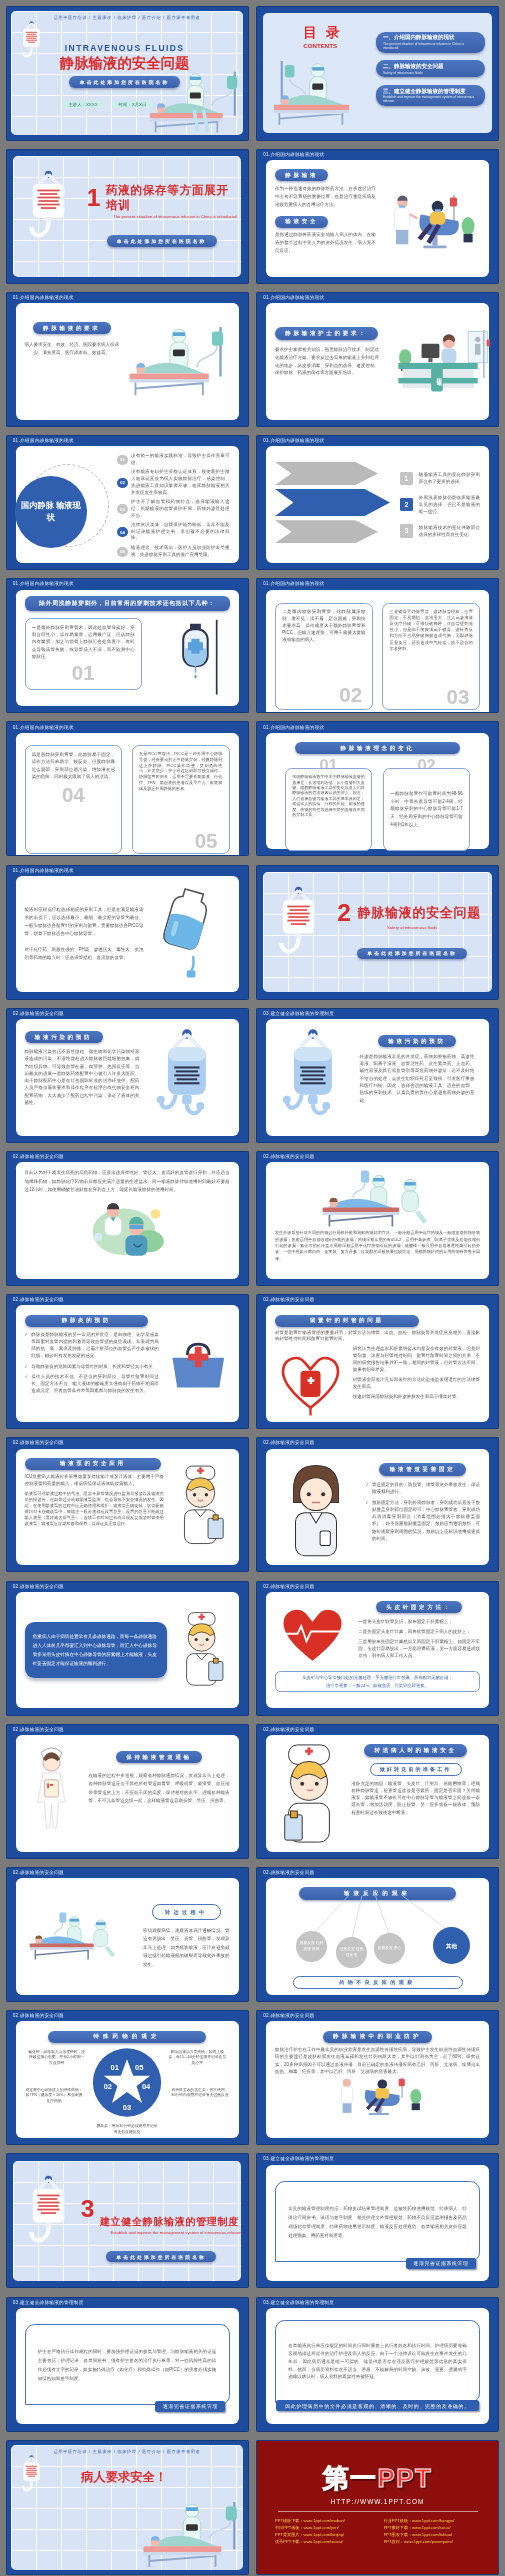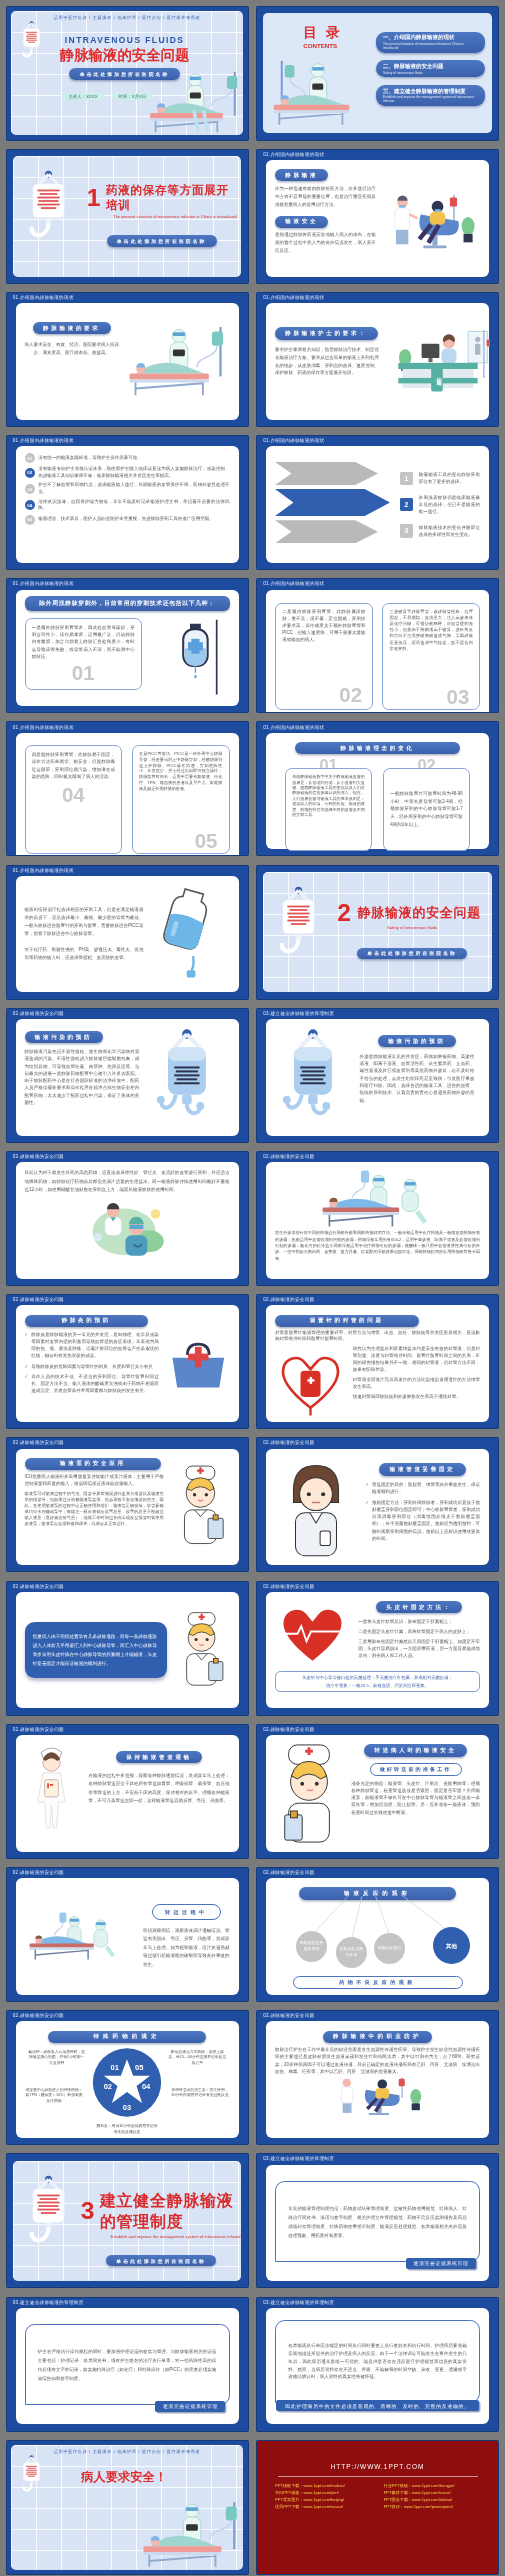--- a/index.html
+++ b/index.html
@@ -54,21 +54,21 @@
             <rect x="18" y="34" width="34" height="3"></rect>
             <rect x="22" y="40" width="26" height="3"></rect>
             <rect x="18" y="46" width="34" height="3"></rect>
             <rect x="20" y="52" width="30" height="3"></rect>
             <rect x="18" y="58" width="34" height="3"></rect>
             <rect x="24" y="64" width="22" height="3"></rect>
           </g>
           <rect x="30" y="80" width="10" height="8" fill="#eef2fa"></rect>
           <path d="M35 88 C35 112 10 116 10 96" stroke="#fff" stroke-width="7" fill="none"></path>
         </svg>
-    <div style="margin-top:15px;margin-left:42px;width:144px;text-align:center;">
+    <div style="margin-top:23px;margin-left:42px;width:144px;text-align:center;">
       <div style="font-size:8.5px;color:#2a55a5;font-weight:bold;letter-spacing:1.4px;">INTRAVENOUS  FLUIDS</div>
       <div style="font-size:14.4px;color:#e02b2b;font-weight:bold;margin-top:1.4px;white-space:nowrap;">静脉输液的安全问题</div>
       <div class="pill" style="margin-top:3.4px;font-size:4.8px;letter-spacing:2.1px;">单击此处添加您所在医院名称</div>
       <div style="margin-top:8.2px;text-align:left;padding-left:9.6px;">
         <span class="tag">主讲人：XXXX</span>
         <span class="tag">时间：X月X日</span>
       </div>
     </div>
     <svg width="96" height="66" viewBox="0 0 140 96" style="position:absolute;right:1.4px;bottom:0;">
           <rect x="128" y="4" width="3" height="64" fill="#7d9fd0"></rect>
@@ -237,20 +237,24 @@
             <rect x="66" y="56" width="17" height="38" rx="3" fill="#57b0a4"></rect>
           </svg>
       <span class="vtext" style="position:absolute;left:51px;top:63px;color:#fff;font-size:5.1px;font-weight:bold;">护士站</span>
     </div>
   </div>
 </section>
 
 <section class="s">
   <div class="shead">01.介绍国内静脉输液的现状</div>
   <div class="panel row" style="gap:6.8px;">
+    <div style="position:relative;width:86px;flex:0 0 86px;height:100%;">
+      <div style="position:absolute;left:1.4px;top:11px;width:81px;height:81px;border:0.7px dashed #b9b9b9;border-radius:50%;"></div>
+      <div style="position:absolute;left:-9.6px;top:23px;width:72px;height:72px;border-radius:50%;background:#2f5fae;display:flex;align-items:center;justify-content:center;text-align:center;color:#fff;font-weight:bold;font-size:8.2px;line-height:1.5;padding:5.5px;box-sizing:border-box;">国内静脉 输液现状</div>
+    </div>
     <div style="flex:1;display:flex;flex-direction:column;justify-content:center;gap:2.7px;">
       <div class="row" style="gap:3.4px;align-items:center;">
             <span class="badge gray">01</span>
             <span class="body" style="line-height:1.5;">没有统一的输液实践标准，导致护士操作无章可循。</span>
           </div>
       <div class="row" style="gap:3.4px;align-items:center;">
             <span class="badge blue">02</span>
             <span class="body" style="line-height:1.5;">没有输液专职护士资格认证体系，致使新护士踏入临床就直接为病人实施静脉治疗，感染控制、先进输液工具知识掌握不够，临床静脉输液相关并发症发生率较高。</span>
           </div>
       <div class="row" style="gap:3.4px;align-items:center;">
@@ -791,21 +795,21 @@
             <rect x="18" y="52" width="34" height="3"></rect>
             <rect x="16" y="58" width="38" height="3"></rect>
             <rect x="22" y="64" width="26" height="3"></rect>
           </g>
           <rect x="30" y="82" width="10" height="8" fill="#eef2fa"></rect>
           <path d="M35 90 C35 116 6 120 6 98" stroke="#fff" stroke-width="7" fill="none"></path>
         </svg>
     <div style="position:absolute;left:68px;top:30px;width:161px;">
       <div class="row" style="align-items:center;gap:5.5px;">
         <span class="secnum">3</span>
-        <span class="sectitle" style="font-size:16px;">建立健全静脉输液的管理制度</span>
+        <span class="sectitle" style="font-size:10px;margin-top:24px;">建立健全静脉输液的管理制度</span>
       </div>
       <div class="secen" style="text-align:right;">Establish and improve the management system of intravenous infusion</div>
       <div style="text-align:center;margin-top:13.7px;"><span class="pill" style="font-size:4.8px;letter-spacing:2.1px;">单击此处添加您所在医院名称</span></div>
     </div>
   </div>
 </section>
 
 <section class="s">
   <div class="shead">03.建立健全静脉输液的管理制度</div>
   <div class="panel">
@@ -868,20 +872,21 @@
           <path d="M16 56 a6 6 0 0 1 12 0 z" fill="#7fb3e8"></path>
           <rect x="6" y="64" width="106" height="8" rx="2" fill="#ef9a94"></rect>
           <rect x="6" y="72" width="106" height="4" fill="#cdd9ec"></rect>
           <path d="M14 76 L14 92 M104 76 L104 92 M14 84 L104 77" stroke="#8fa8cd" stroke-width="2.5" fill="none"></path>
         </svg>
   </div>
 </section>
 
 <section class="s ad">
   <div style="text-align:center;padding-top:20.5px;">
+    <div class="adlogo">第一PPT</div>
     <div class="adurl">HTTP://WWW.1PPT.COM</div>
     <div class="addiv"></div>
     <div class="adlinks">
       <span class="adlink">PPT模板下载：www.1ppt.com/moban/</span>
       <span class="adlink">行业PPT模板：www.1ppt.com/hangye/</span>
       <span class="adlink">节日PPT模板：www.1ppt.com/jieri/</span>
       <span class="adlink">PPT素材下载：www.1ppt.com/sucai/</span>
       <span class="adlink">PPT背景图片：www.1ppt.com/beijing/</span>
       <span class="adlink">PPT图表下载：www.1ppt.com/tubiao/</span>
       <span class="adlink">优秀PPT下载：www.1ppt.com/xiazai/</span>

